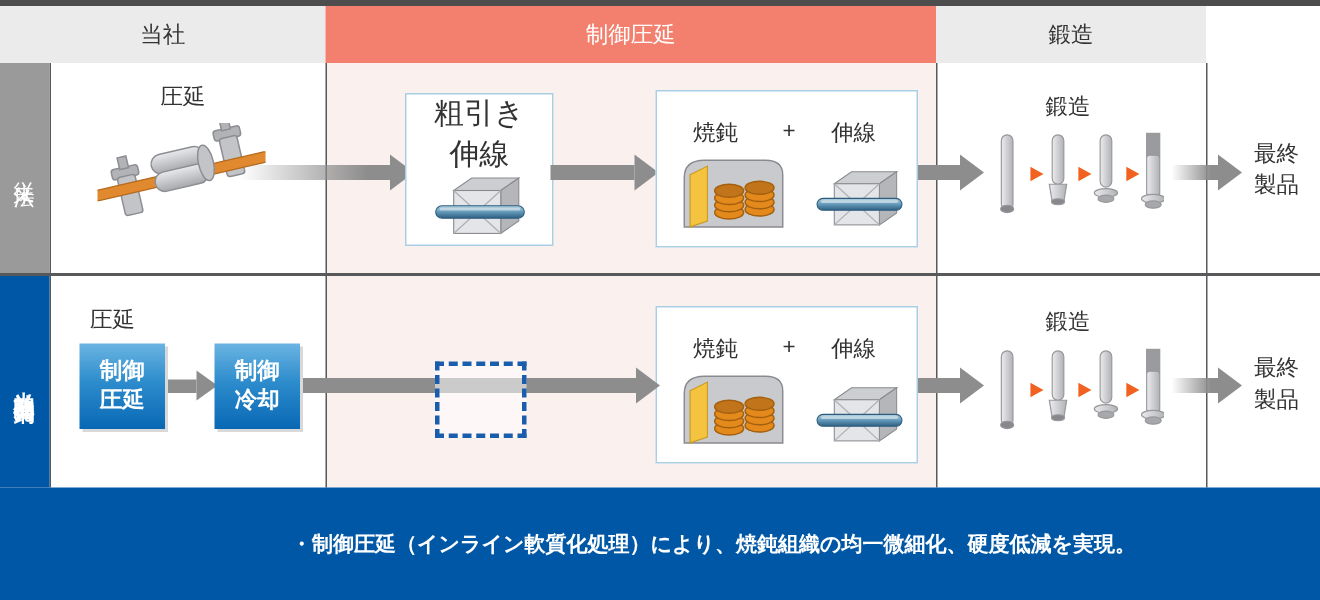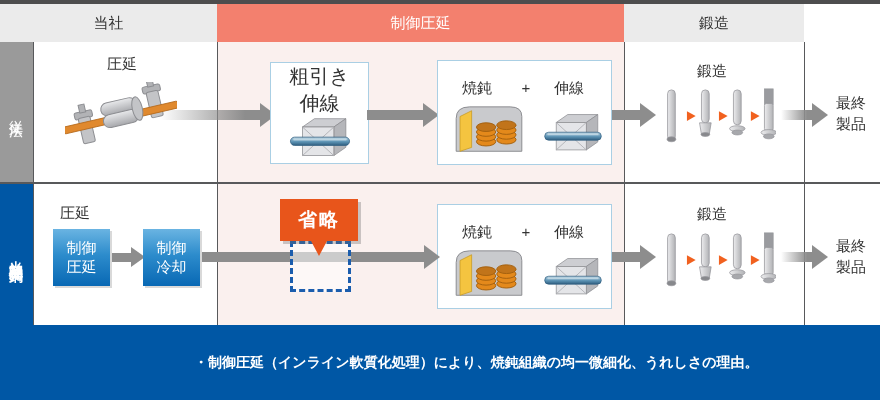--- a/index.html
+++ b/index.html
@@ -30,21 +30,21 @@
   .arrow{display:flex;align-items:center;height:24px;}
   .abody{height:10px;background:#8d8d8d;}
   .abody.fade{background:linear-gradient(to right,rgba(141,141,141,0),#8d8d8d 85%);}
   .ahead{width:0;height:0;border-top:12px solid transparent;border-bottom:12px solid transparent;
          border-left:16px solid #8d8d8d;}
   .arrow.sm{height:20px;}
   .arrow.sm .abody{height:9px;}
   .arrow.sm .ahead{border-top-width:10px;border-bottom-width:10px;border-left-width:14px;}
   
   .bluebox{background:linear-gradient(180deg,#6ab4e2 0%,#2d8ccc 45%,#0868b4 100%);
-           color:#fff;font-weight:normal;font-size:15px;line-height:1.25;text-align:right;
+           color:#fff;font-weight:bold;font-size:15px;line-height:1.25;text-align:right;
            display:flex;align-items:center;justify-content:center;
            box-shadow:2px 2px 0 rgba(0,0,0,0.15);}
   
   .omit{background:#e8551b;color:#fff;font-weight:bold;font-size:19px;letter-spacing:2px;
         display:flex;align-items:center;justify-content:center;
         box-shadow:3px 3px 0 rgba(110,110,110,0.35);z-index:3;}
   .omit .tail{position:absolute;left:50%;top:100%;transform:translateX(-50%);
         width:0;height:0;border-left:8px solid transparent;border-right:8px solid transparent;
         border-top:15px solid #e8551b;}
   .dashedbox{border:3px dashed #1b5dad;background:rgba(255,255,255,0.55);z-index:2;}
@@ -214,24 +214,20 @@
       <div class="ahead"></div>
   </div>
   <div class="abs bluebox pre" style="left:143px;top:229px;width:57px;height:57px;">制御
 冷却</div>
 
   <div class="abs arrow zlow" style="left:202px;top:245px;">
     <div class="abody" style="width:222px;"></div>
       <div class="ahead"></div>
   </div>
   <div class="abs dashedbox" style="left:290px;top:241px;width:55px;height:45px;"></div>
-  <div class="abs omit" style="left:280px;top:199px;width:78px;height:42px;">
-    <span>省略</span>
-    <span class="tail"></span>
-  </div>
 
   <div class="abs pbox" style="left:437px;top:204px;width:173px;height:103px;">
     <div class="lbl abs" style="left:14px;top:18px;width:50px;">焼鈍</div>
     <div class="lbl abs" style="left:76px;top:18px;width:24px;">+</div>
     <div class="lbl abs" style="left:106px;top:18px;width:50px;">伸線</div>
     <span class="iconwrap abs" style="left:12px;top:42px;">
       <svg width="78" height="56" viewBox="0 0 78 58">
         <path d="M5,16 Q5,4 19,4 L61,4 Q73,4 73,14 L73,50 L5,50 Z" fill="#c9cacd" stroke="#8a8b8f"></path>
         <polygon points="9,14 21,8 21,46 9,50" fill="#f4c440" stroke="#c99b22" stroke-width="0.8"></polygon>
         <g stroke="#a4600e" stroke-width="1">
@@ -287,15 +283,15 @@
     </svg>
   </span>
   <div class="abs arrow" style="left:781px;top:245px;">
     <div class="abody fade" style="width:31px;"></div>
       <div class="ahead"></div>
   </div>
   <div class="abs lbl pre" style="left:824px;top:235px;width:54px;line-height:1.4;">最終
 製品</div>
 
   <div class="abs footbar"></div>
-  <div class="abs footnote" style="left:194px;top:347px;height:31px;">・制御圧延（インライン軟質化処理）により、焼鈍組織の均一微細化、うれしさの理由。</div>
+  <div class="abs footnote" style="left:194px;top:347px;height:31px;">・制御圧延（インライン軟質化処理）により、焼鈍組織の均一微細化、硬度低減を実現。</div>
 
 </div>
 
 </body></html>

